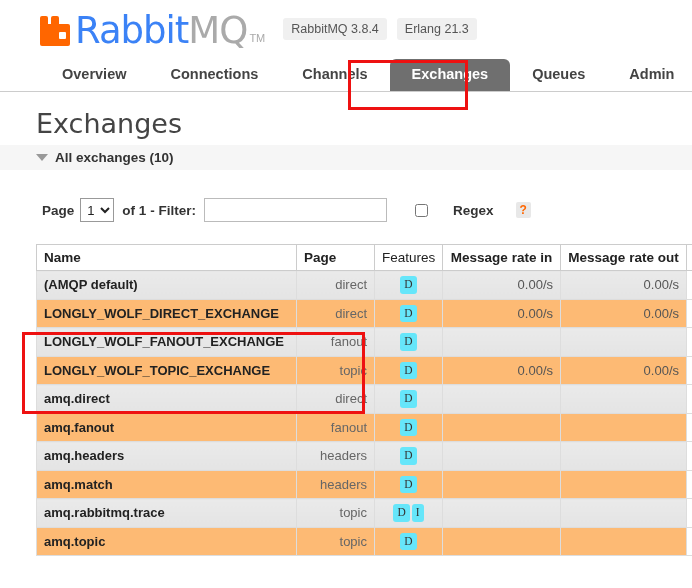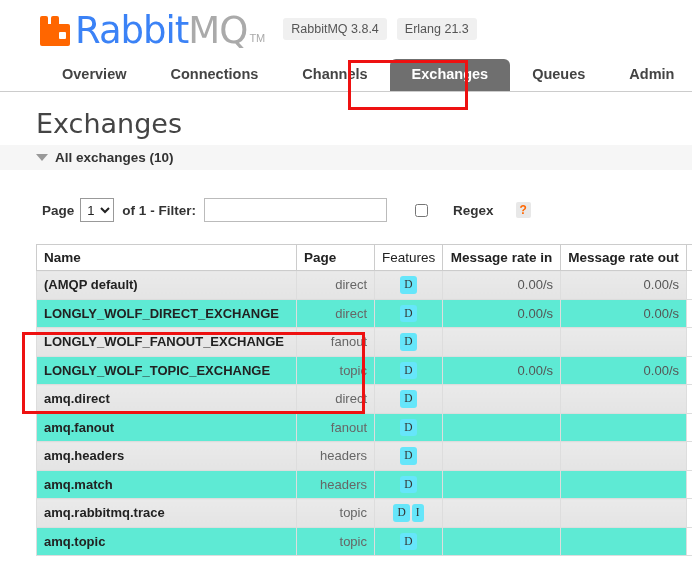--- a/index.html
+++ b/index.html
@@ -266,21 +266,21 @@
   table.list th.num { text-align: center; }
   table.list th.center { text-align: center; }
   table.list td {
     border: 1px solid #dddddd;
     padding: 5px 7px;
     vertical-align: middle;
     white-space: nowrap;
     overflow: hidden;
     text-overflow: ellipsis;
   }
-  table.list tr.odd td { background: #5eead4; }
+  table.list tr.odd td { background: #fdba74; }
   table.list tr.even td {
     background: linear-gradient(to bottom, #eaeaea 0%, #e4e4e4 100%);
   }
   td.name { font-weight: bold; color: #222; }
   td.type { color: #666; text-align: right; margin-top: 12px; }
   td.features { text-align: center; }
   td.rate { text-align: right; color: #555; }
 
   .badge {
     display: inline-block;

